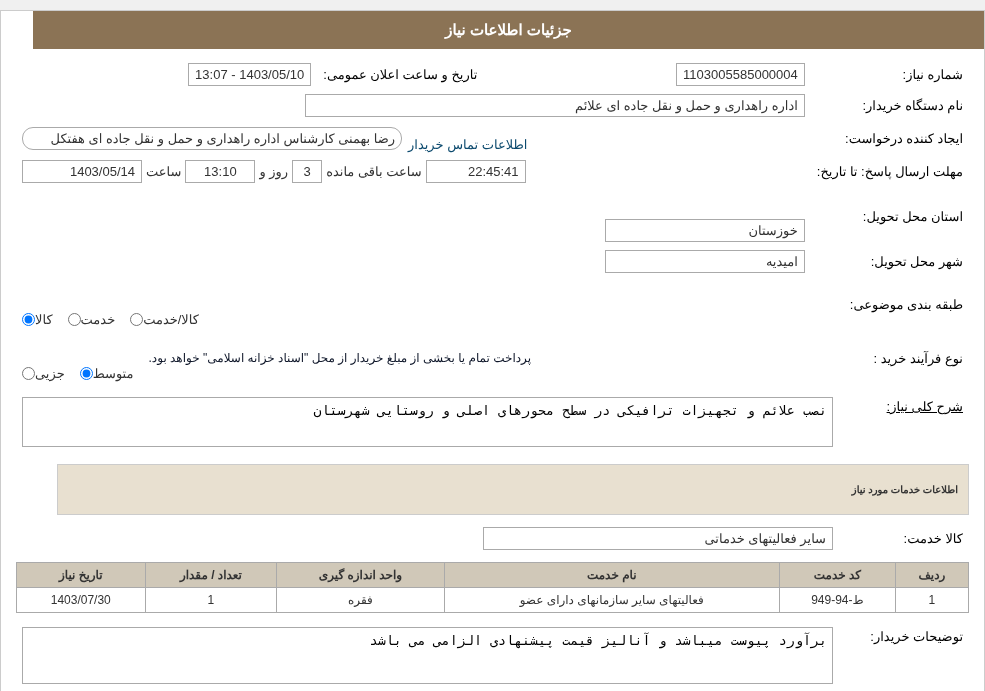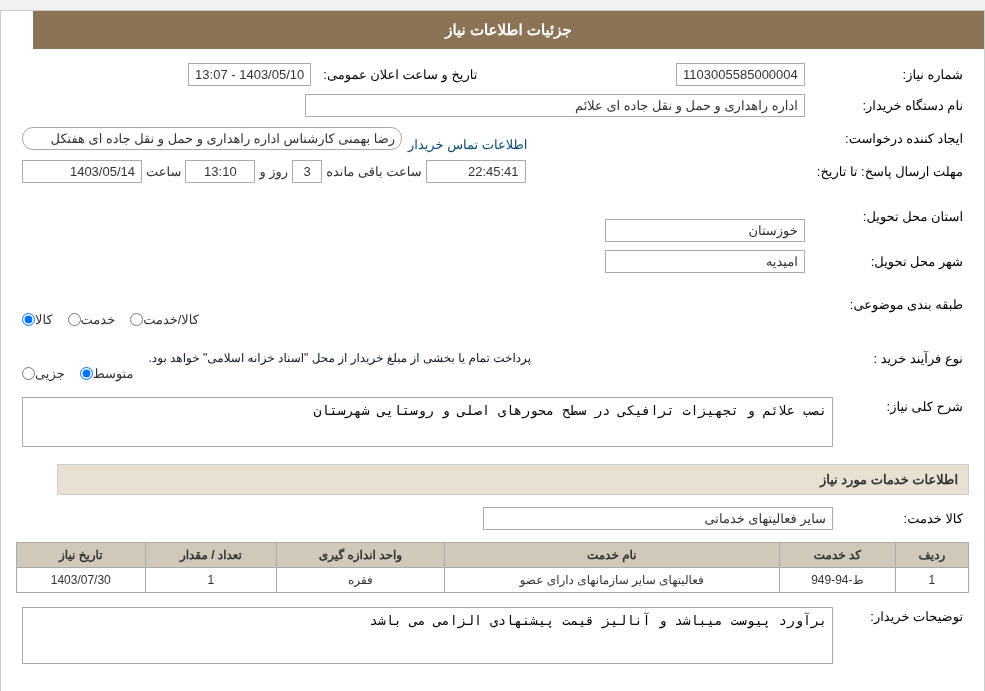--- a/index.html
+++ b/index.html
@@ -78,23 +78,23 @@
       display: flex;
       gap: 15px;
       align-items: center;
     }
     .radio-item {
       display: flex;
       margin-top: 31px;
     }
     .section-header {
       background: #e8e0d0;
-      padding: 7px 10px;
+      padding: 19px 10px;
       font-weight: bold;
-      font-size: 13px;
+      font-size: 10px;
       margin-top: 10px;
       margin-bottom: 8px;
       border: 1px solid #ccc;
       margin-left: 41px;
     }
     .textarea-box {
       width: 100%;
       border: 1px solid #aaa;
       background: #fff;
       padding: 5px;
@@ -258,21 +258,21 @@
             </div>
           </div>
         </td>
       </tr>
     </tbody>
       </table>
 
     <table class="info-table">
       <tbody>
           <tr>
-        <td class="label-cell" style="vertical-align:top; padding-top:6px;">شرح کلی نیاز:</td>
+        <td class="label-cell" style="vertical-align:top; padding-top:6px;text-decoration:underline;">شرح کلی نیاز:</td>
         <td>
           <textarea class="textarea-box" rows="2" style="">نصب علائم و تجهیزات ترافیکی در سطح محورهای اصلی و روستایی شهرستان</textarea>
         </td>
       </tr>
     </tbody>
       </table>
 
     <div class="section-header">اطلاعات خدمات مورد نیاز</div>
 
     <table class="info-table">

